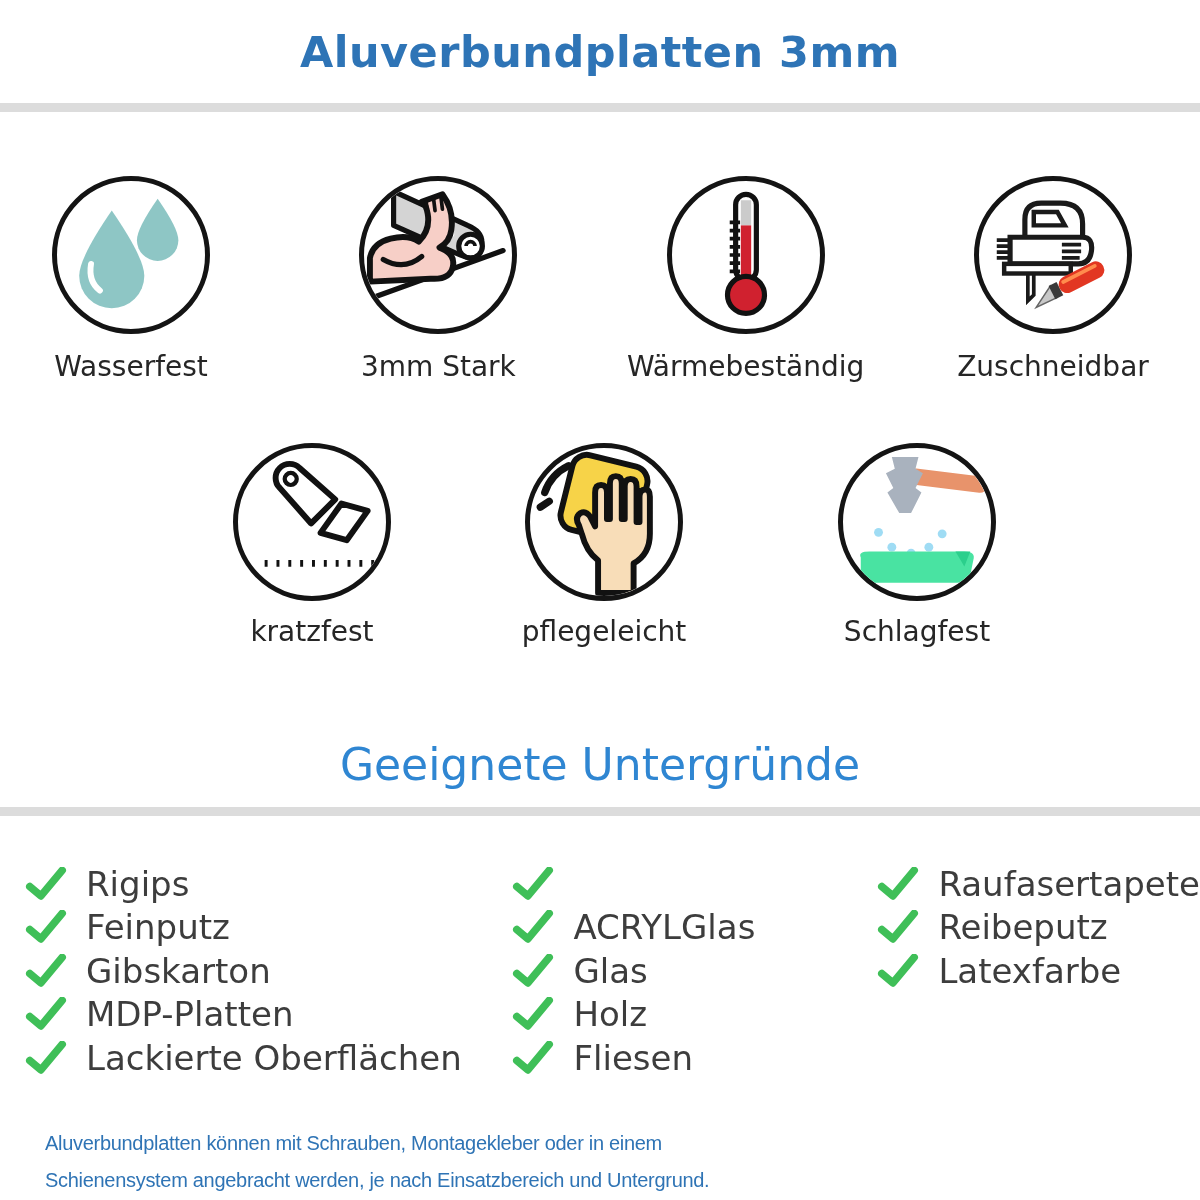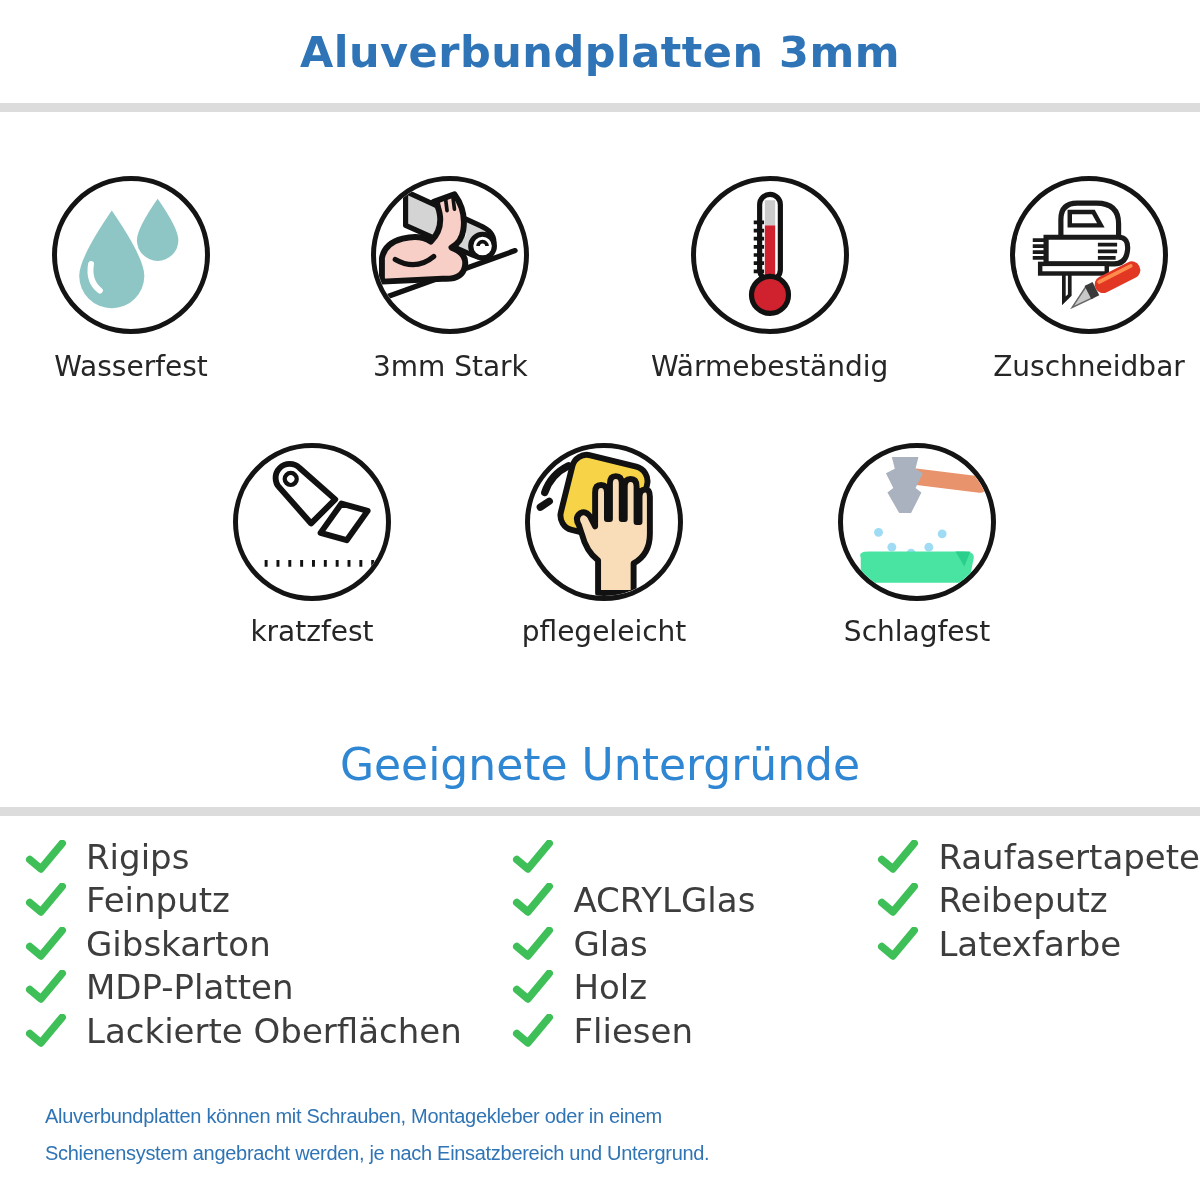--- a/index.html
+++ b/index.html
@@ -7,38 +7,38 @@
               font-family:"DejaVu Sans","Liberation Sans",sans-serif; }
   .page { position:relative; width:1200px; height:1200px; }
 
   .main-title { margin-top:24px; text-align:center; font-size:43px; line-height:56px;
                 color:#2e74b6; font-weight:700; letter-spacing:0.5px; }
   .divider { height:9px; background:#dcdcdc; width:100%; }
   .divider-1 { margin-top:23px; }
   .divider-2 { margin-top:15px; }
 
   .features-row { display:flex; }
-  .row-1 { margin-top:64px; padding:0 32px 0 52px; justify-content:space-between; }
+  .row-1 { margin-top:64px; padding:0 68px 0 52px; justify-content:space-between; }
   .row-2 { margin-top:59px; padding-left:233px; justify-content:flex-start; }
   .row-2 .feature + .feature { margin-left:134px; }
   .row-2 .feature--shift { margin-left:155px !important; }
 
   .feature { display:flex; flex-direction:column; align-items:center; width:158px; }
   .icon-circle { width:158px; height:158px; border:5px solid #141414; border-radius:50%;
                  background:#fff; overflow:hidden; display:flex; align-items:center;
                  justify-content:center; }
   .icon-circle svg { width:148px; height:148px; display:block; }
   .feature-label { margin-top:16px; font-size:28px; line-height:34px; color:#262626;
                    white-space:nowrap; text-align:center; }
   .row-2 .feature-label { margin-top:14px; }
 
   .sub-title { margin-top:89px; text-align:center; font-size:44px; line-height:54px;
                color:#2f86d2; font-weight:400; }
 
-  .substrates { display:flex; margin-top:19px; padding-left:25px;gap:40px; }
+  .substrates { display:flex; margin-top:46px; padding-left:25px;gap:40px; }
   .substrate-col { display:flex; flex-direction:column; }
   .col-1 { width:475px; }
   .col-2 { width:345px; }
   .col-3 { flex:1; }
   .substrate-item { display:flex; align-items:center; height:43.5px; gap:19px; }
   .check-icon svg { width:42px; height:34px; display:block; }
   .substrate-label { font-size:34px; color:#3d3d3d; white-space:nowrap; }
 
   .footer-note { margin-top:45px; padding-left:45px; color:#2f74b5;
                  font-family:Liberation Sans, sans-serif; font-size:20px;

